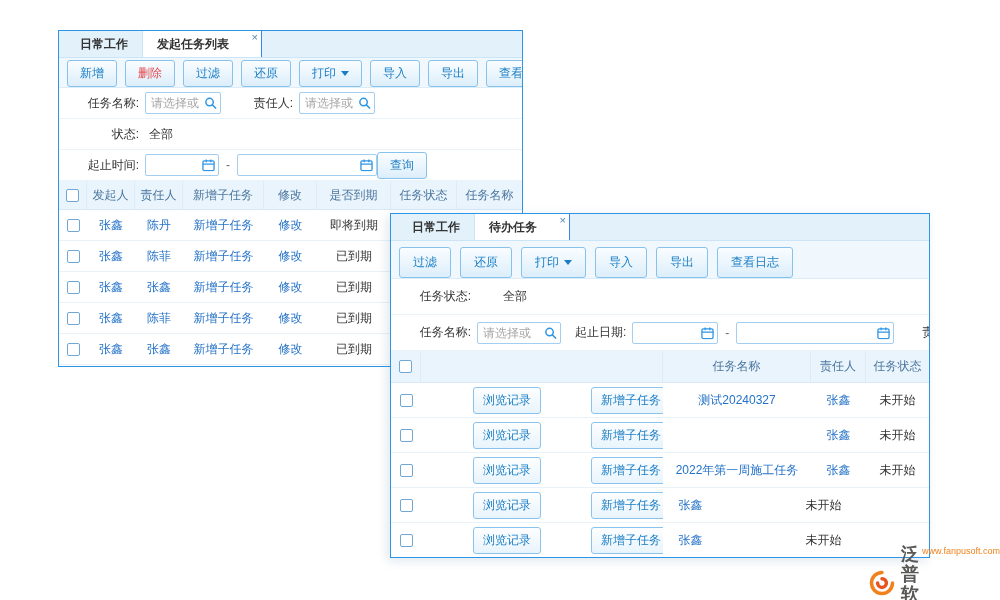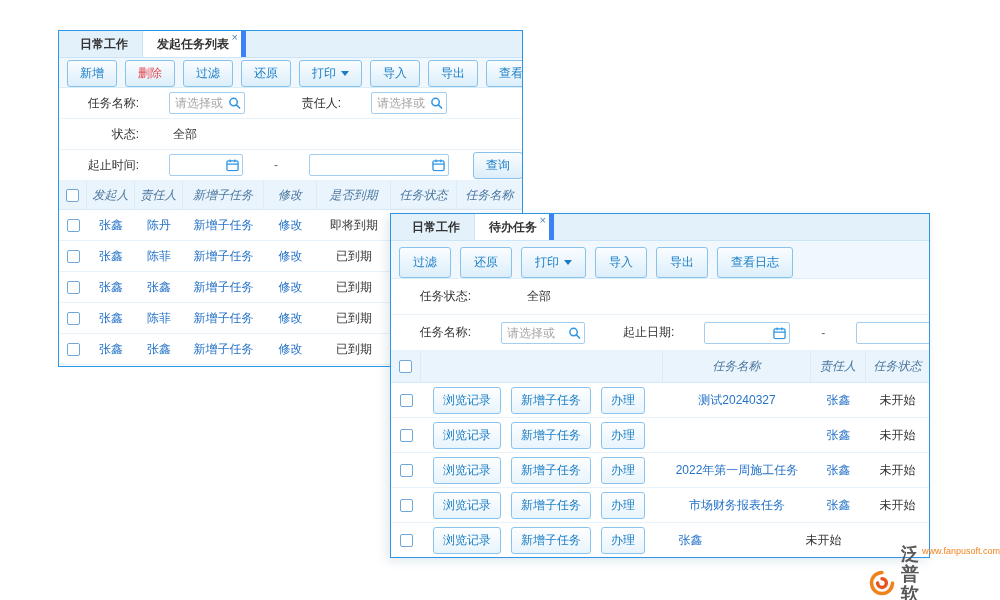--- a/index.html
+++ b/index.html
@@ -5,73 +5,73 @@
   * { box-sizing: border-box; margin: 0; padding: 0; }
   html,body { width:1000px; height:600px; background:#fff; font-family:"Liberation Sans",sans-serif; }
   .stage { position:relative; width:1000px; height:600px; background:#fff; overflow:hidden; }
 
   .window { position:absolute; border:1px solid #2D95E5; background:#fff; overflow:hidden; }
   .back  { left:58px;  top:30px;  width:465px; height:337px; z-index:1; }
   .front { left:390px; top:213px; width:540px; height:345px; z-index:2; box-shadow:-3px 3px 10px rgba(30,90,140,.14); }
 
   .tabbar { display:flex; height:27px; background:#E3F1FB; border-bottom:1px solid #CBE4F6; padding-left:7px; font-size:12px; }
   .tab { display:flex; align-items:center; padding:0 14px; color:#333; position:relative; cursor:pointer;font-weight:bold; }
-  .tab.active { background:#fff; font-weight:700; border-left:1px solid #CBE4F6; border-right:5px solid #3b82f6; padding-right:12px; }
+  .tab.active { background:#fff; font-weight:700; border-left:1px solid #CBE4F6; border-right:1px solid #3b82f6; padding-right:32px; }
   .tab-close { position:absolute; top:0; right:3px; font-size:11px; font-weight:400; color:#4D86B8; line-height:12px; }
 
   .toolbar { display:flex; align-items:flex-end; gap:8px; padding:0 8px; background:#F0F8FE; border-bottom:1px solid #DCEDFA; }
   .back .toolbar { height:30px; }
   .front .toolbar { height:38px; gap:9px; }
 
   .btn { font:12px "Liberation Sans",sans-serif; color:#1A7DC4; background:linear-gradient(#FAFDFF,#DCEEFB);
          border:1px solid #87C2EC; border-radius:3px; padding:4px 12px; cursor:pointer; display:inline-flex; align-items:center; white-space:nowrap; }
   .front .btn { padding:6px 13px; }
   .btn.danger { color:#E5484D; }
   .caret { margin-left:5px; width:0; height:0; border-left:4px solid transparent; border-right:4px solid transparent; border-top:5px solid #1A7DC4; }
 
-  .frow { display:flex; align-items:center; font-size:12px; color:#333; border-bottom:1px solid #EAF3FA; padding:0 8px;gap:24px; }
+  .frow { display:flex; align-items:center; font-size:12px; color:#333; border-bottom:1px solid #EAF3FA; padding:0 8px; }
   .back .frow { height:31px; }
   .front .frow { height:36px;align-items:center; }
   .flabel { width:72px; text-align:right; margin-right:6px; white-space:nowrap; flex:none; }
   .flabel2 { text-align:right; margin:0 6px 0 14px; white-space:nowrap; flex:none; }
   .fvalue { margin-left:4px; }
   .front .fvalue { margin-left:26px; }
   .ftrunc { margin-left:28px; white-space:nowrap; flex:none; }
 
   .iw { position:relative; display:inline-flex; align-items:center; height:22px; border:1px solid #A3CEF0; border-radius:2px; background:#fff; flex:none; }
   .iw input { width:100%; height:100%; border:0; outline:0; padding:0 19px 0 5px; font:12px "Liberation Sans",sans-serif; color:#333; background:transparent; }
   .iw input::placeholder { color:#A6A6A6; }
   .iw .icon-right { position:absolute; right:3px; top:50%; transform:translateY(-50%); display:flex; cursor:pointer; }
   .iw.w76{width:76px} .iw.w74{width:74px} .iw.w140{width:140px}
   .iw.w84{width:84px} .iw.w86{width:86px} .iw.w158{width:158px}
   .dash { margin:0 7px; color:#666; }
   .btn.query { padding:4px 12px; }
 
-  .thead { display:flex; align-items:center; background:#EAF4FC; font-size:12px; color:#4A769E; border-bottom:1px solid #D7E8F6;font-style:italic; }
+  .thead { display:flex; align-items:center; background:#EAF4FC; font-size:12px; color:#4A769E; border-bottom:1px solid #D7E8F6; }
   .back .thead { height:29px; }
   .front .thead { height:32px; }
   .thead .cell { border-right:1px solid #DDEBF7; height:100%; }
   .thead .cell:last-child { border-right:0; }
 
   .trow { display:flex; align-items:center; font-size:12px; color:#333; border-bottom:1px solid #E9F2F9; }
   .back .trow { height:31px; }
   .front .trow { height:35px; }
   .cell { display:flex; align-items:center; justify-content:center; overflow:hidden; white-space:nowrap; flex:none; }
 
   .bc-check{width:28px} .bc1{width:48px} .bc2{width:48px} .bc3{width:81px}
   .bc4{width:53px} .bc5{width:74px} .bc6{width:66px} .bc7{flex:1}
 
   .fc-check{width:30px} .fc-btns{width:242px; justify-content:flex-start; padding-left:12px; gap:10px}
   .fc-name{width:148px} .fc-owner{width:55px} .fc-status{flex:1}
 
   .checkbox { width:13px; height:13px; border:1px solid #6FA8D6; border-radius:2px; background:#fff; display:inline-block; cursor:pointer; }
   .link { color:#2472C8; cursor:pointer; }
 
   .rbtn { font:12px "Liberation Sans",sans-serif; color:#1A7DC4; background:linear-gradient(#FDFEFF,#E8F4FC);
-          border:1px solid #8AC4EE; border-radius:3px; padding:4px 9px; cursor:pointer; white-space:nowrap; }
+          border:1px solid #8AC4EE; border-radius:3px; padding:4px 9px; cursor:pointer; white-space:nowrap;margin-left:40px; }
 
   .brand { position:absolute; left:868px; top:545px; display:flex; align-items:center; gap:5px; z-index:3; }
   .brand-col { display:flex; flex-direction:row; }
   .brand-name { font-size:18px; font-weight:700; color:#5A5856; letter-spacing:1px; line-height:1.1; }
   .brand-url { font-size:9px; color:#F0821E; margin-top:1px; }
 </style>
 </head>
 <body>
 
 <div class="stage">
@@ -349,21 +349,20 @@
     </div>
     <div class="trow">
       <span class="cell fc-check">
           <span class="checkbox"></span>
         </span>
       <span class="cell fc-btns">
         <button class="rbtn">浏览记录</button>
         <button class="rbtn">新增子任务</button>
         <button class="rbtn">办理</button>
       </span>
-      <span class="cell fc-name link">市场财务报表任务</span>
       <span class="cell fc-owner link">张鑫</span>
       <span class="cell fc-status">未开始</span>
     </div>
     <div class="trow">
       <span class="cell fc-check">
           <span class="checkbox"></span>
         </span>
       <span class="cell fc-btns">
         <button class="rbtn">浏览记录</button>
         <button class="rbtn">新增子任务</button>

